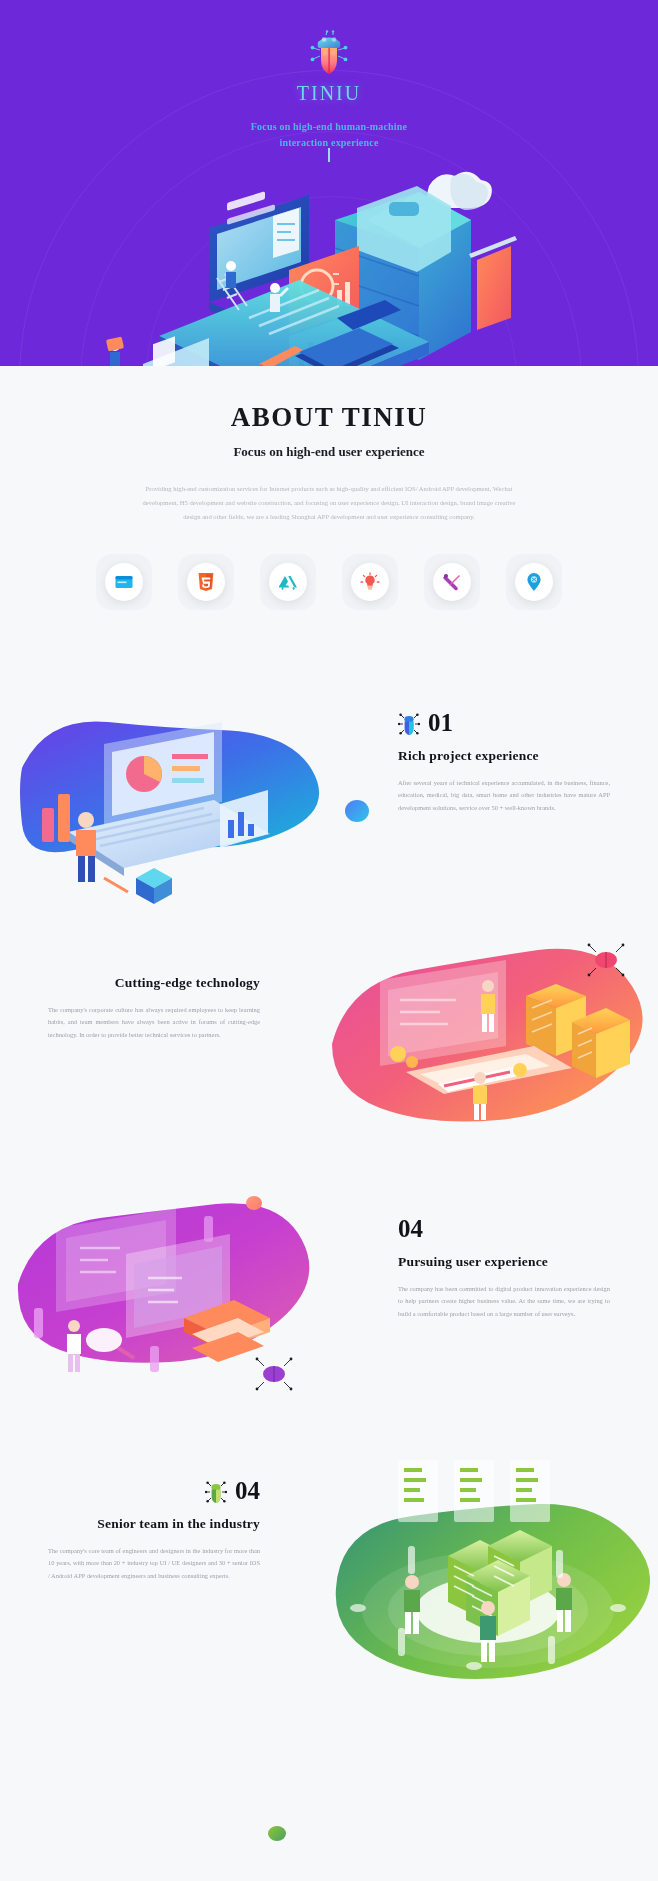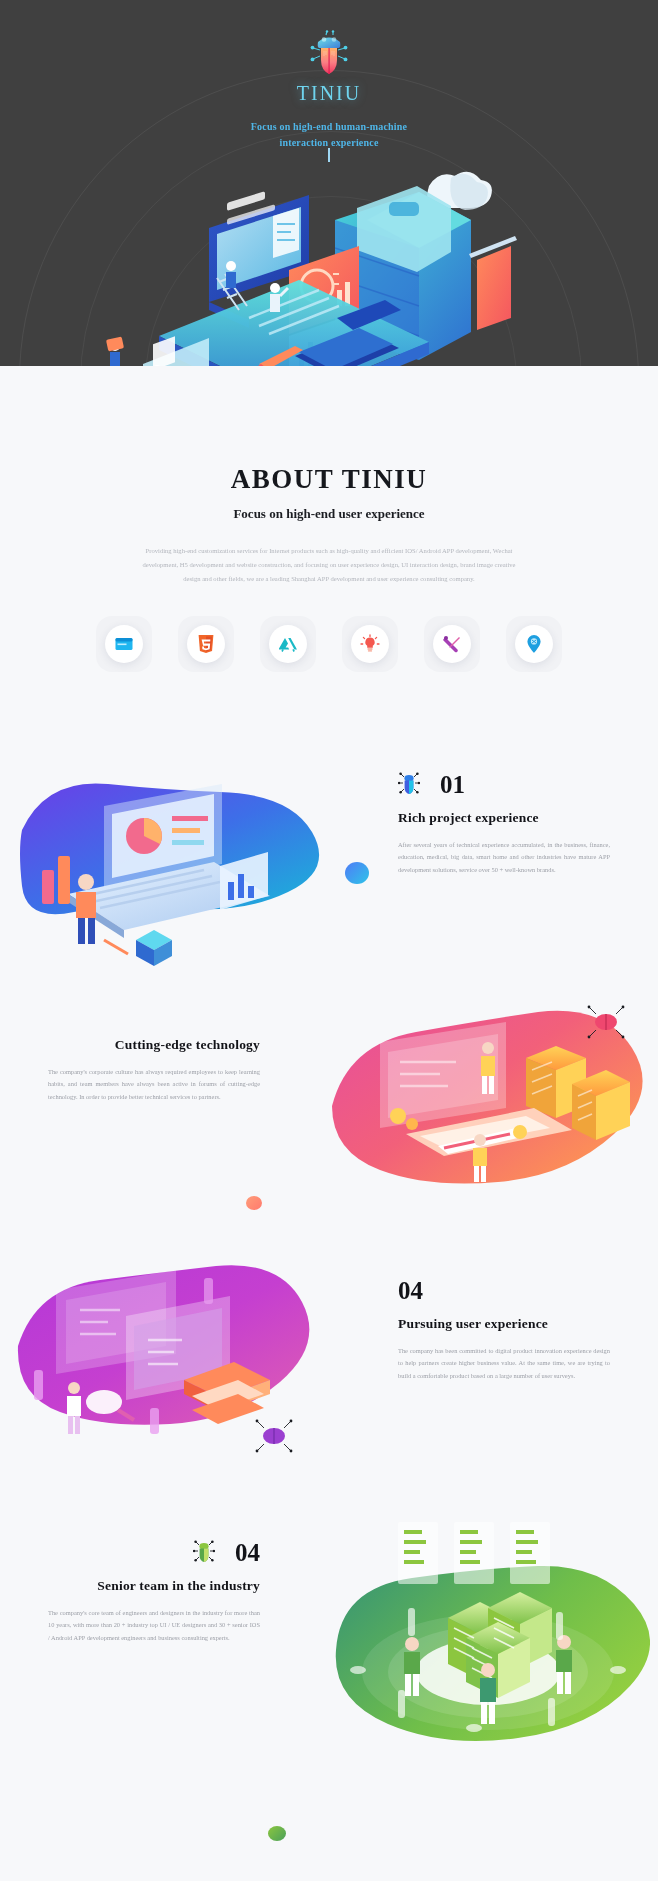--- a/index.html
+++ b/index.html
@@ -14,21 +14,21 @@
     height: 1881px;
     overflow: hidden;
     background: #f7f8fa;
   }
 
   
   .hero {
     position: relative;
     width: 658px;
     height: 366px;
-    background: #404040;
+    background: #6d28d9;
     overflow: hidden;
   }
   .hero-rings {
     position: absolute;
     left: 50%;
     top: 70px;
     width: 620px;
     height: 620px;
     margin-left: -310px;
     border-radius: 50%;
@@ -88,23 +88,22 @@
     top: 150px;
     width: 470px;
     height: 300px;
     margin-left: -230px;
     z-index: 3;
   }
 
   
   .about {
     position: relative;
-    padding-top: 86px;
+    padding-top: 36px;
     text-align: center;
-    margin-top: 12px;
   }
   .about-title {
     font-family: "Liberation Serif", serif;
     font-size: 27px;
     font-weight: bold;
     letter-spacing: 1.5px;
     color: #16181d;
   }
   .about-sub {
     margin-top: 11px;
@@ -171,21 +170,21 @@
   .f-right .art  { right: 8px; }
   .f-right .copy { left: 48px; text-align: right; }
 
   .f-num {
     font-family: "Liberation Serif", serif;
     font-size: 25px;
     font-weight: bold;
     color: #121318;
     line-height: 1;
   }
-  .f-numwrap { display: flex; align-items: flex-start; gap: 20px; }
+  .f-numwrap { display: flex; align-items: flex-end; gap: 8px; }
   .f-left  .f-numwrap { justify-content: flex-start; }
   .f-right .f-numwrap { justify-content: flex-end; }
   .f-head {
     margin-top: 13px;
     font-family: "Liberation Serif", serif;
     font-size: 13.5px;
     font-weight: bold;
     color: #121318;
     letter-spacing: 0.2px;
   }

